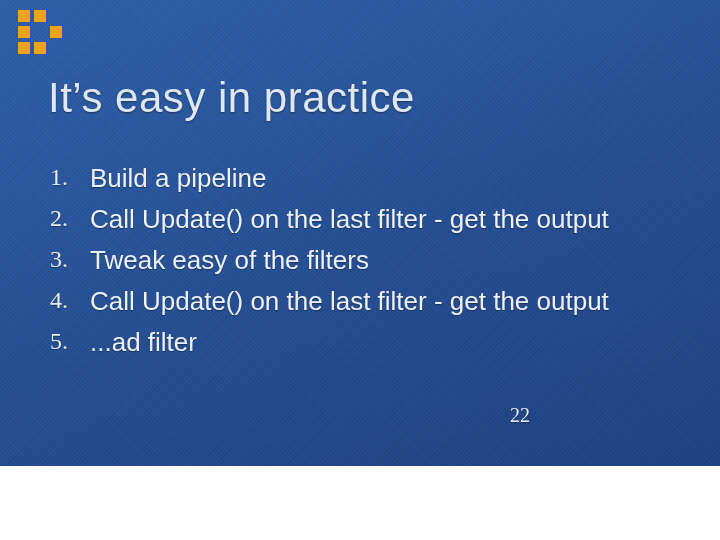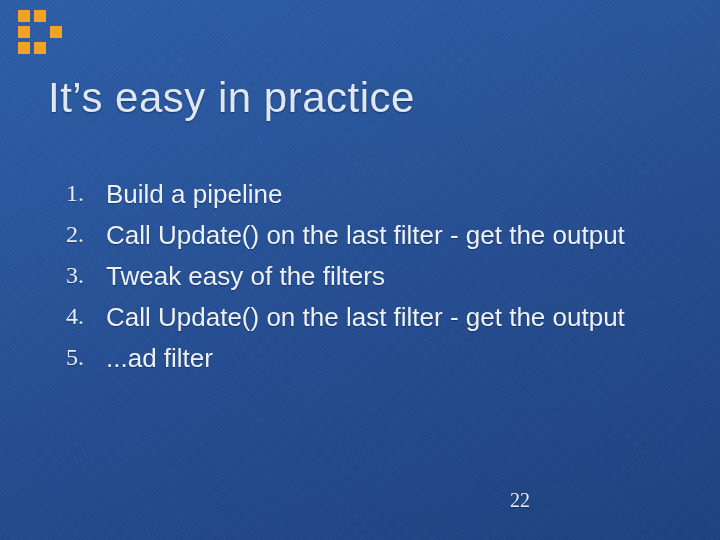--- a/index.html
+++ b/index.html
@@ -4,21 +4,21 @@
 <style>
   html, body {
     margin: 0;
     padding: 0;
     width: 720px;
     height: 540px;
     overflow: hidden;
   }
   .slide {
     width: 720px;
-    height: 540px;
+    height: 466px;
     background: linear-gradient(160deg, #2d5fa8 0%, #2a58a0 25%, #254e92 55%, #1f4280 100%);
     position: relative;
     color: #e9eef6;
     font-family: "Segoe UI", "Helvetica Neue", Arial, sans-serif;
     box-sizing: border-box;
   }
   
   .slide::before {
     content: "";
     position: absolute;
@@ -48,21 +48,21 @@
     font-weight: 300;
     letter-spacing: 0.5px;
     color: #dfe7f2;
     text-shadow: 0 1px 2px rgba(0,0,0,0.4);
   }
   .list {
     position: absolute;
     top: 160px;
     left: 44px;
     right: 42px;
-    margin: 16px;
+    margin: 0;
     padding: 0;
     list-style: none;
     counter-reset: item;
   }
   .list li {
     counter-increment: item;
     font-size: 26px;
     line-height: 1.42;
     font-weight: 400;
     color: #eef2f8;
@@ -75,21 +75,21 @@
     content: counter(item) ".";
     position: absolute;
     left: 6px;
     top: 0;
     font-family: Georgia, "Times New Roman", serif;
     font-size: 24px;
     color: #e7edf6;
   }
   .pagenum {
     position: absolute;
-    bottom: 28px;
+    bottom: 39px;
     right: 190px;
     font-family: Georgia, "Times New Roman", serif;
     font-size: 20px;
     color: #eaf0f8;
     text-shadow: 0 1px 1px rgba(0,0,0,0.35);
   }
 </style>
 </head>
 <body>
 

